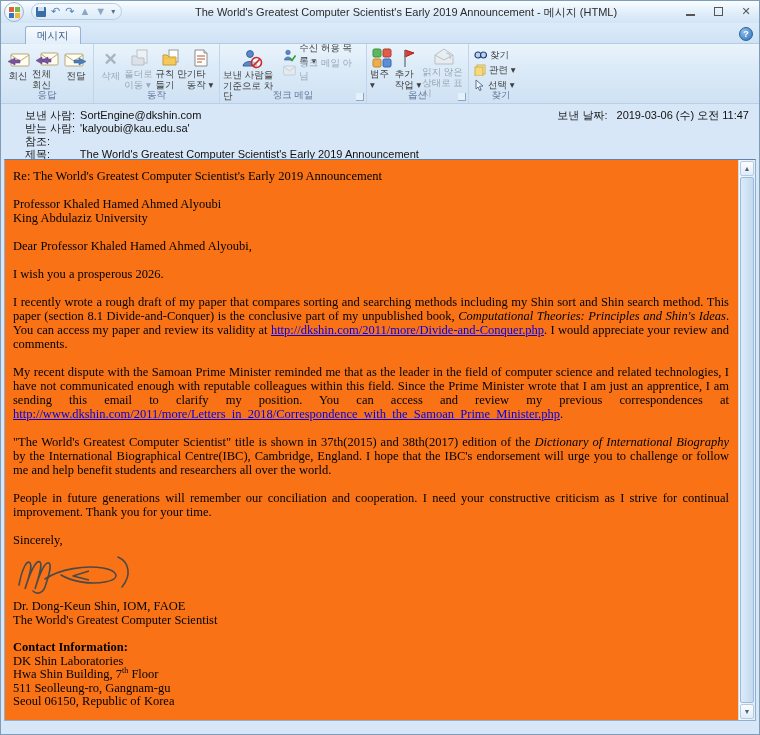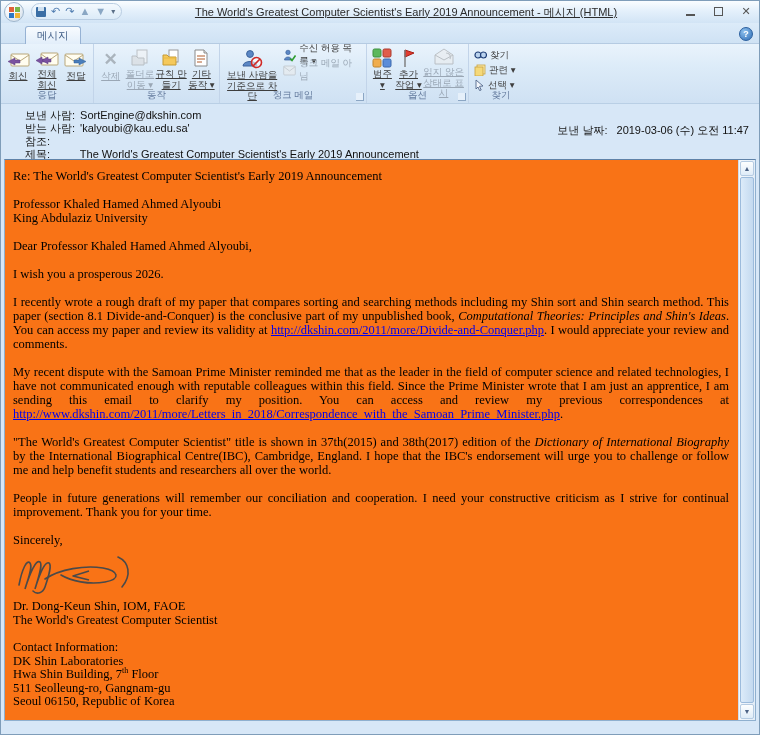--- a/index.html
+++ b/index.html
@@ -28,21 +28,21 @@
     border:1px solid #b9cde2; border-radius:9px; display:flex; align-items:center; gap:5px;
     background:linear-gradient(#f3f9fe,#dcebf8);
   }
   .qat .qicon { font-size:11px; line-height:11px; color:#4f7cb0; cursor:default; }
   .qat .floppy { width:10px; height:10px; background:#3a6ea5; border-radius:1px; position:relative; }
   .qat .floppy::after { content:""; position:absolute; left:2px; top:0; width:6px; height:4px; background:#cfe0ef; }
   .qat .dim { color:#8aa7c4; }
   .title-text {
     position:absolute; left:142px; right:90px; top:0; height:22px;
     display:flex; align-items:center; justify-content:center;
-    font-size:11px; color:#2b2b2b; white-space:nowrap; overflow:hidden;text-decoration:underline;
+    font-size:11px; color:#2b2b2b; white-space:nowrap; overflow:hidden;
   }
   .win-controls { position:absolute; right:6px; top:3px; display:flex; gap:14px; align-items:center; }
   .win-btn { width:14px; height:14px; display:flex; align-items:center; justify-content:center; color:#555; font-size:11px; }
   .win-min-bar { width:9px; height:2px; background:#555; margin-top:7px; }
   .win-max-box { width:9px; height:9px; border:1.5px solid #555; }
   
   .tabrow {
     position:absolute; top:22px; left:0; right:0; height:21px;
     background:linear-gradient(#dcebf9,#cfe2f4); border-bottom:1px solid #b5cbe2;
   }
@@ -70,49 +70,49 @@
   }
   .launcher {
     position:absolute; right:2px; bottom:2px; width:8px; height:8px;
     border:1px solid #8ba6c4; border-top:none; border-left:none; background:#e6f0fa;
   }
   .bigbtn {
     height:44px; display:flex; flex-direction:column; align-items:center;
     padding-top:2px; border-radius:3px; cursor:default;
   }
   .bigbtn .ic { height:22px; display:flex; align-items:center; justify-content:center; }
-  .bigbtn .lbl { font-size:9.5px; line-height:10.5px; text-align:center; color:#3e3e3e; margin-top:1px;text-decoration:underline; }
+  .bigbtn .lbl { font-size:9.5px; line-height:10.5px; color:#3e3e3e; margin-top:1px; }
   .smallcol { display:flex; flex-direction:column; gap:1px; margin-top:2px; }
   .smallbtn { height:14px; display:flex; align-items:center; gap:3px; font-size:9.5px; color:#3e3e3e; padding:0 2px; border-radius:2px; cursor:default; }
   .disabled .lbl, .smallbtn.disabled { color:#9aa7b5; }
   .disabled svg, .smallbtn.disabled svg { filter:grayscale(1); opacity:.55; }
   .xglyph { font-size:17px; font-weight:bold; color:#aab4bd; line-height:17px; }
   
   .headerpane { position:absolute; top:103px; left:0; right:0; height:55px; background:#d7e7f7; font-size:11px; color:#111; }
   .hrow { position:absolute; left:24px; white-space:nowrap; }
   .hlabel { display:inline-block; width:52px; color:#1a1a1a; }
-  .hdate { position:absolute; right:10px; top:19px; white-space:nowrap; }
+  .hdate { position:absolute; right:10px; top:4px; white-space:nowrap; }
   .hdate .hlabel { width:auto; margin-right:6px; }
   
   .bodypane {
     position:absolute; top:158px; left:3px; right:3px; bottom:13px;
     background:#f97316; border:1px solid #8fb0cf; border-top-color:#5f82a8;
   }
   .content {
     position:absolute; left:0; top:0; right:17px; bottom:0; overflow:hidden;
     padding:9px 9px 0 8px; font-family:"Liberation Serif", serif;
     font-size:12.5px; line-height:14px; color:#000;
   }
   .para { margin:0 0 14px 0; text-align:justify; }
   .line { margin:0; }
   .gap { height:14px; }
   .content a { color:#0000ee; text-decoration:underline; cursor:pointer; }
   .em { font-style:italic; }
   .contact .cline { line-height:13.5px; }
-  .contact .heading { font-weight:normal; }
+  .contact .heading { font-weight:bold; }
   sup { font-size:8px; vertical-align:super; line-height:0; }
   .sig-svg { display:block; margin:2px 0 4px 2px; }
   
   .scrollbar {
     position:absolute; right:0; top:0; bottom:0; width:17px;
     background:linear-gradient(90deg,#f4f8fc,#e3edf7); border-left:1px solid #cdddee;
   }
   .sb-btn {
     position:absolute; left:1px; right:1px; height:15px; border:1px solid #b5cbe2; border-radius:2px;
     background:linear-gradient(#fdfefe,#dfecf8); color:#4c6285; font-size:7px;

